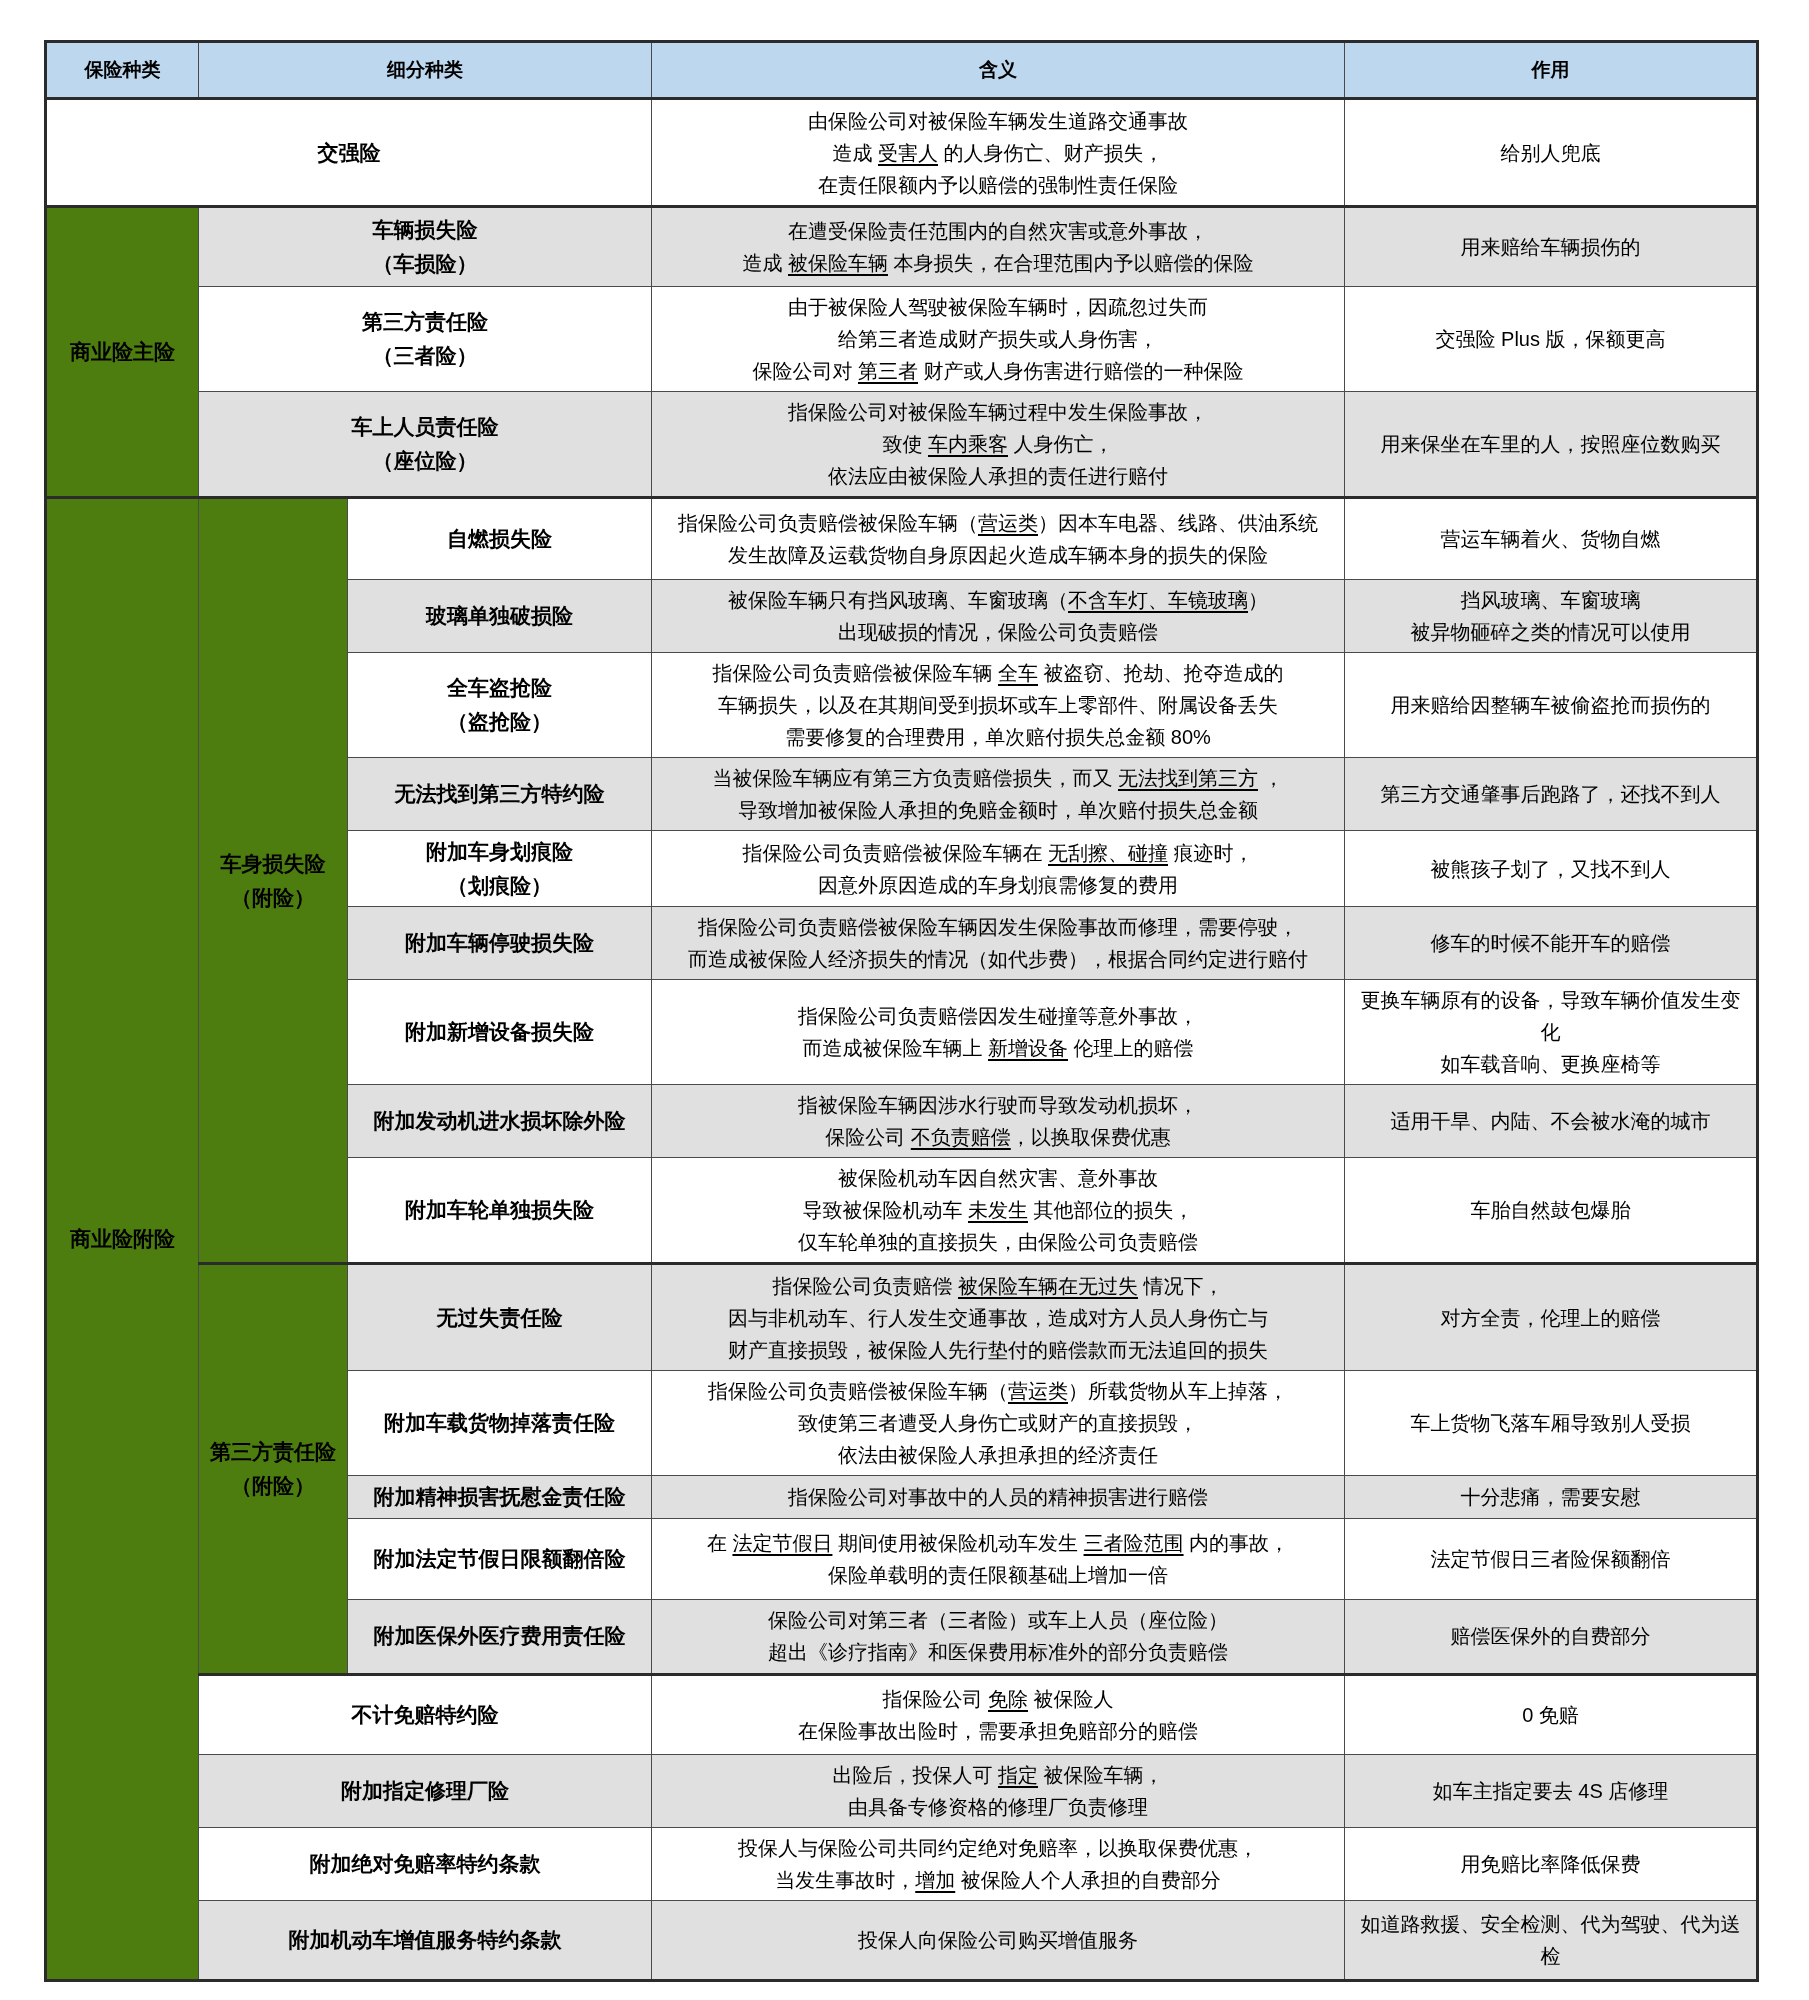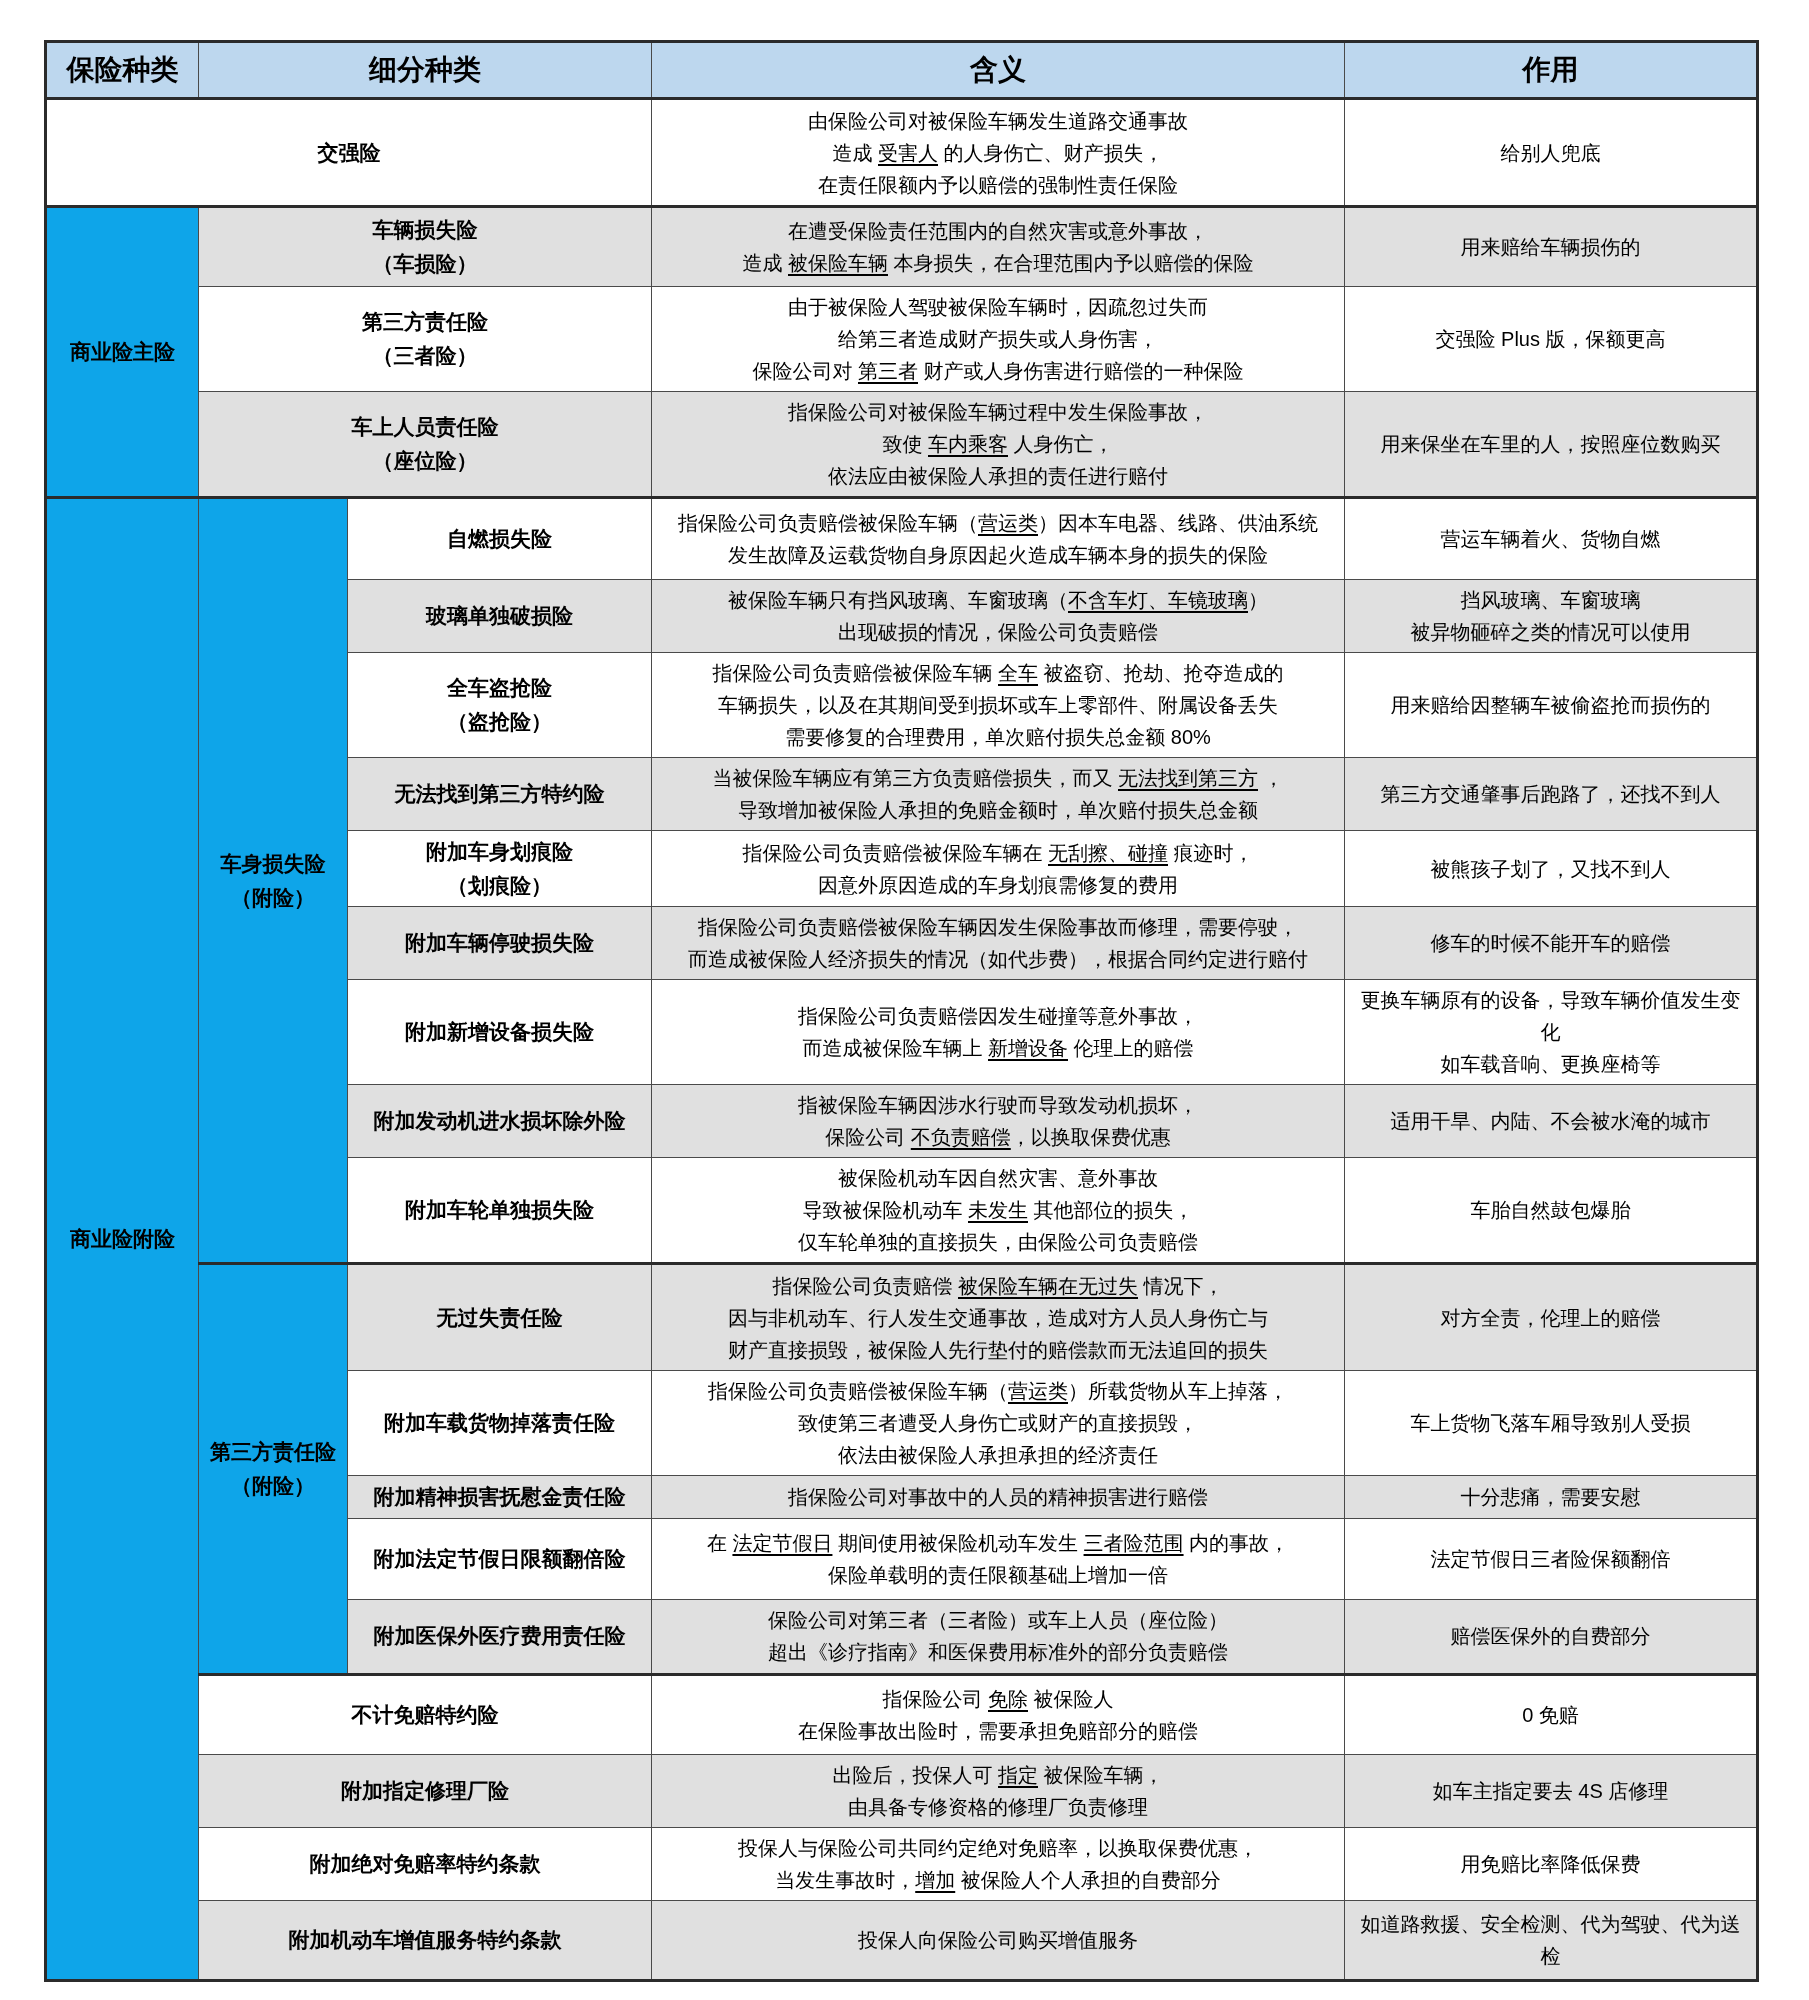--- a/index.html
+++ b/index.html
@@ -20,26 +20,26 @@
     border:3px solid var(--frame,#2B2B2B);
   }
   td,th{
     border:1.5px solid var(--border,#4A4A4A);
     vertical-align:middle;text-align:center;
     padding:4px 10px;overflow:hidden;
     font-size:20px;line-height:1.6;
   }
   th{
     background:var(--header-bg,#BDD7EE);
-    font-size:28px;font-weight:700;
+    font-size:19px;font-weight:700;
     border-bottom:3px solid var(--frame,#2B2B2B);
   }
   tr.sep td{border-top:3px solid var(--frame,#2B2B2B);}
   td.name{font-weight:700;font-size:21px;}
-  td.side,td.sub{font-weight:700;font-size:21px;background:#0ea5e9;}
+  td.side,td.sub{font-weight:700;font-size:21px;background:#4d7c0f;}
   tr.alt td.cell{background:var(--alt-row-bg,#E0E0E0);}
   .em{font-weight:400;text-decoration:underline;text-underline-offset:4px;text-decoration-thickness:2px;}
 </style>
 </head>
 <body>
 
 <table class="ins">
   <colgroup>
     <col style="width:153px">
       <col style="width:149px">

